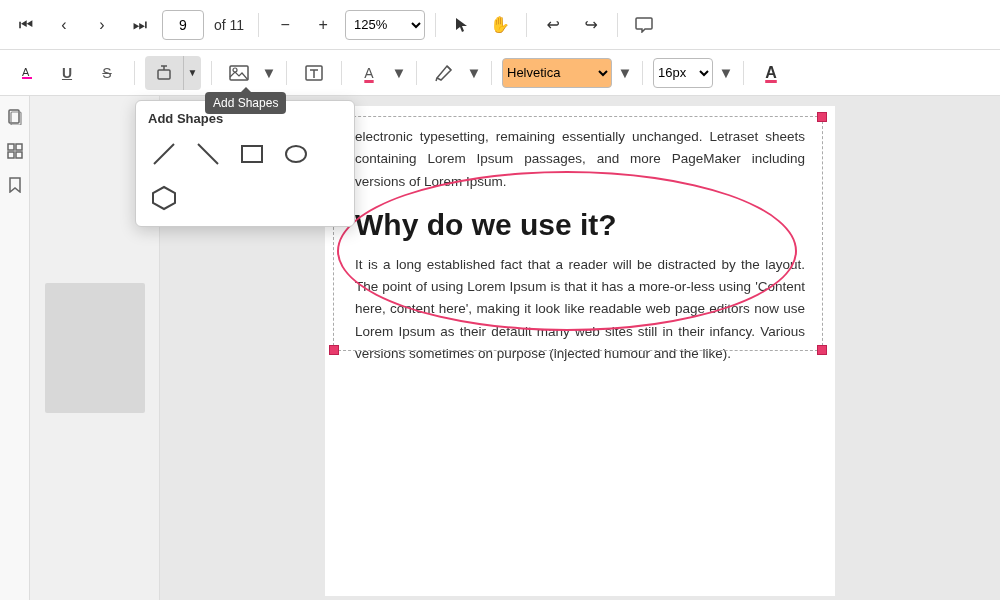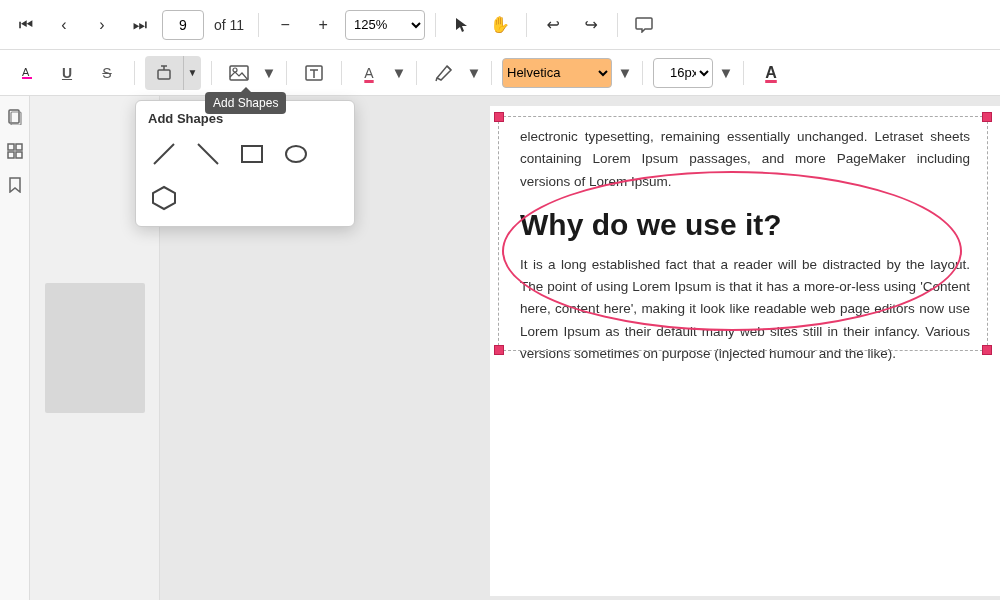--- a/index.html
+++ b/index.html
@@ -100,21 +100,21 @@
       font-size: 18px; color: #444;
     }
 
     
     .font-select {
       width: 110px; height: 30px; border: 1px solid #bbb;
       border-radius: 4px; font-size: 13px; background: #fdba74; cursor: pointer;
     }
     .fontsize-select {
       width: 60px; height: 30px; border: 1px solid #bbb;
-      border-radius: 4px; font-size: 13px; background: #fff; cursor: pointer; padding-left: 12px;
+      border-radius: 4px; font-size: 13px; background: #fff; cursor: pointer;
     }
 
     
     .main-area {
       display: flex;
       height: calc(600px - 50px - 46px);
       background: #e8e8e8;
     }
 
     
@@ -153,21 +153,21 @@
     }
 
     
     .doc-content {
       flex: 1;
       background: #e8e8e8;
       overflow: hidden;
       position: relative;
       display: flex;
       align-items: flex-start;
-      justify-content: flex-end;
+      justify-content: center;
       padding-top: 10px;
     }
     .page-area {
       background: #fff;
       width: 510px;
       min-height: 490px;
       padding: 20px 30px;
       position: relative;
       font-size: 14px;
       line-height: 1.6;

